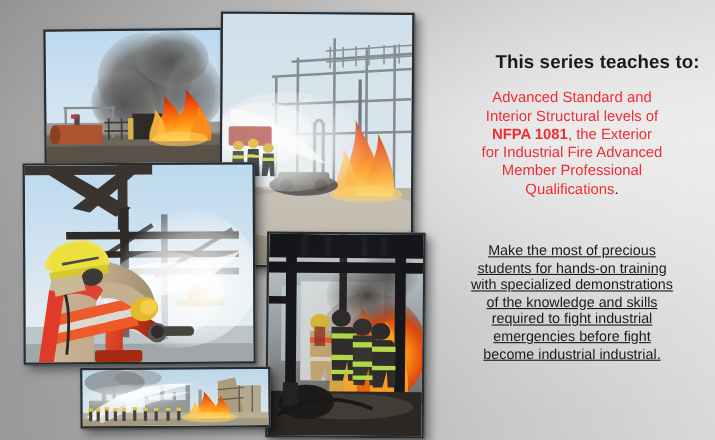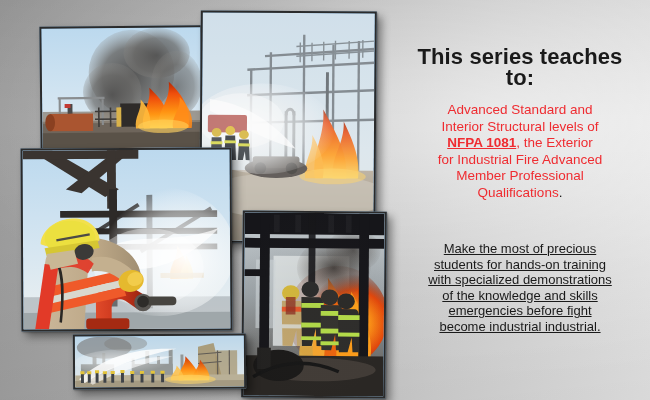--- a/index.html
+++ b/index.html
@@ -41,33 +41,34 @@
     position: absolute;
     left: 390px;
     top: 0;
     width: 260px;
     height: 400px;
     box-sizing: border-box;
     padding: 46px 14px 0 14px;
     text-align: center;
   }
   #panel-title {
-    font-size: 22px;
+    font-size: 17px;
     color: #1a1a1a;
     line-height: 21px;
     margin: 0 0 14px 0;
     letter-spacing: 0.1px;
+    text-align: right;
   }
   .red-block {
     font-size: 13.5px;
     line-height: 16.5px;
     color: #ef2c31;
     margin: 0;
   }
-  .red-block .bold { font-weight: bold; text-decoration: underline; }
+  .red-block .bold { font-weight: bold; }
   .red-block .dark { color: #1a1a1a; }
   #panel-body {
     font-size: 13px;
     line-height: 15.6px;
     color: #1a1a1a;
     margin: 40px 0 0 0;
     padding: 0 2px;
     text-decoration: underline;
   }
   .line { display: block; }
@@ -525,19 +526,20 @@
       <span class="line">for Industrial Fire Advanced</span>
       <span class="line">Member Professional</span>
       <span class="line"><span>Qualifications</span><span class="dark">.</span></span>
     </p>
 
     <p id="panel-body">
       <span class="line">Make the most of precious</span>
       <span class="line">students for hands-on training</span>
       <span class="line">with specialized demonstrations</span>
       <span class="line">of the knowledge and skills</span>
+      <span class="line">required to fight industrial</span>
       <span class="line">emergencies before fight</span>
       <span class="line">become industrial industrial.</span>
     </p>
 
   </div>
 
 </div>
 
 </body></html>

